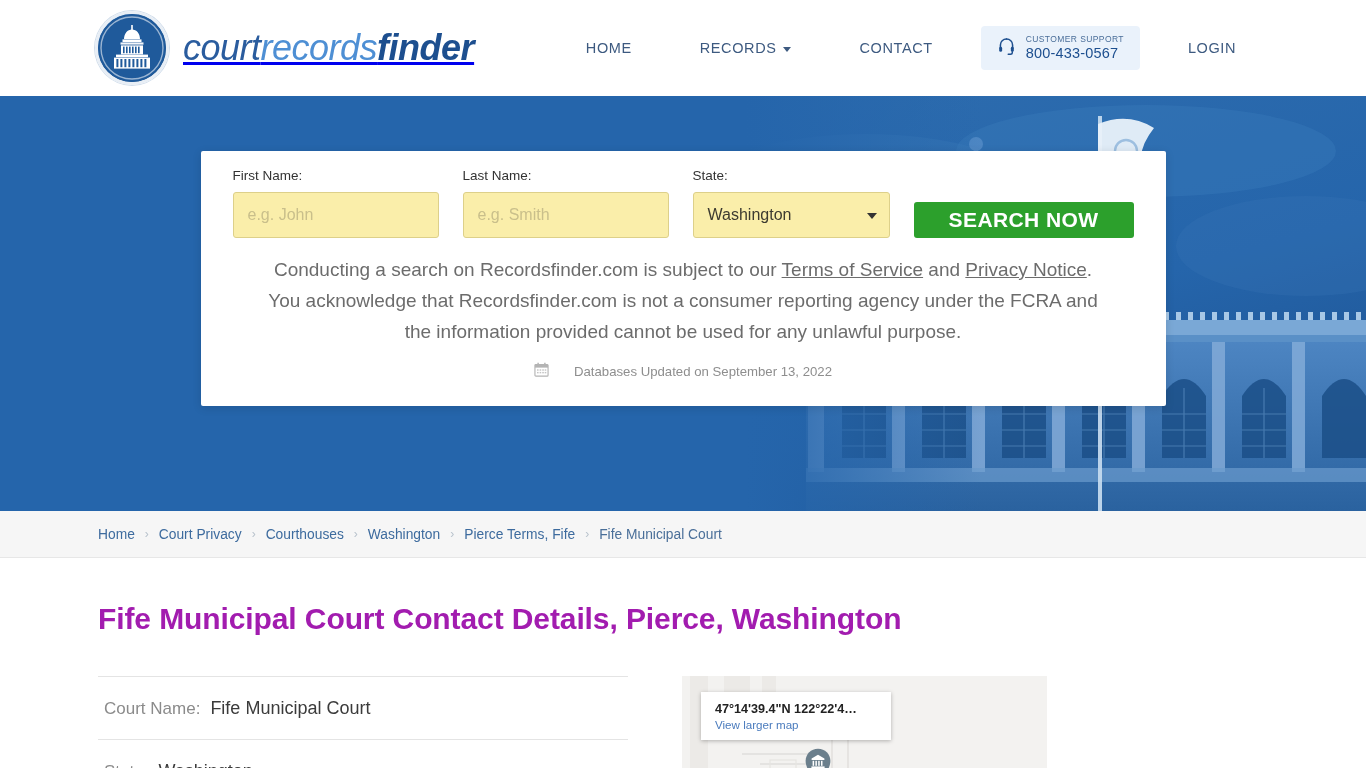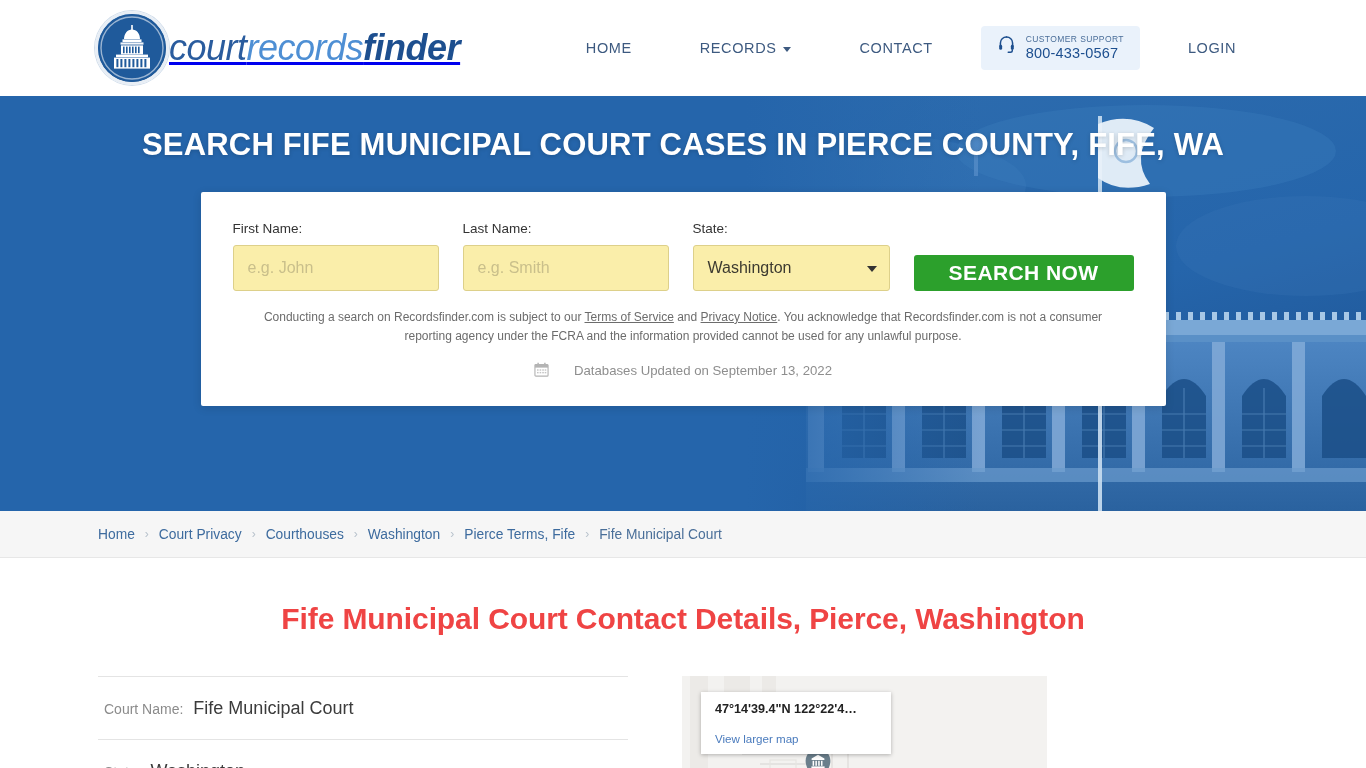--- a/index.html
+++ b/index.html
@@ -13,21 +13,21 @@
 
   
   .header {
     height: 96px;
     background: #ffffff;
     display: flex;
     align-items: center;
     padding: 0 0 0 95px;
     position: relative;
   }
-  .logo-block { display: flex; align-items: center; }
+  .logo-block { display: flex; align-items: center; gap: 14px; }
   .logo-mark {
     width: 74px; height: 74px;
     border-radius: 50%;
     background: radial-gradient(circle at 35% 30%, #2f6fb5 0%, #1d5592 70%, #174a80 100%);
     border: 3px solid #e8eef5;
     box-shadow: 0 0 0 1px #cfdcea;
     position: relative;
     overflow: hidden;
     flex: none;
   }
@@ -67,20 +67,21 @@
     border-left: 4px solid transparent;
     border-right: 4px solid transparent;
     border-top: 5px solid #3d5a80;
     display: inline-block;
     position: relative; top: 1px;
   }
   .support-btn {
     background: #eaf2fb;
     border-radius: 4px;
     display: flex;
+    align-items: center;
     gap: 10px;
     padding: 9px 16px;
     margin: 0 14px;
     text-decoration: none;
   }
   .support-text { line-height: 1.15; }
   .support-label {
     display: block;
     font-size: 8.5px;
     letter-spacing: 0.4px;
@@ -122,21 +123,21 @@
     line-height: 1.32;
     letter-spacing: 0.2px;
     text-shadow: 0 1px 4px rgba(0,0,0,0.18);
   }
 
   
   .search-card {
     background: #ffffff;
     margin: 26px auto 0;
     width: 965px;
-    padding: 29px 32px 26px;
+    padding: 17px 32px 26px;
     border-radius: 2px;
     box-shadow: 0 2px 10px rgba(0,0,0,0.12);
   }
   .form-row {
     display: flex;
     align-items: flex-end;
     gap: 24px;
   }
   .field { display: flex; flex-direction: column; }
   .field-fn, .field-ln { width: 228px; }
@@ -192,21 +193,21 @@
     font-size: 21px;
     font-weight: 700;
     letter-spacing: 0.4px;
     cursor: pointer;
     font-family: "Liberation Sans", sans-serif;
     padding: 0 22px;
   }
 
   .disclaimer {
     margin-top: 17px;
-    font-size: 12px;
+    font-size: 19px;
     line-height: 1.62;
     color: #6c6c6c;
     text-align: center;
     padding: 0 24px;
   }
   .disclaimer a { color: #6c6c6c; text-decoration: underline; }
 
   .updated-row {
     margin-top: 15px;
     display: flex;
@@ -244,42 +245,42 @@
     display: inline-block;
   }
 
   
   .content {
     width: 1170px;
     margin: 0 auto;
     padding-top: 44px;
   }
   .page-title {
-    text-align: center;
-    color: #ef4444;
+    text-align: left;
+    color: #a21caf;
     font-size: 30px;
     font-weight: 700;
     letter-spacing: -0.1px;
   }
   .detail-area {
     display: flex;
     gap: 54px;
     margin-top: 40px;
   }
   .detail-list { width: 530px; flex: none; }
   .detail-row {
     display: flex;
     align-items: baseline;
     gap: 10px;
     border-top: 1px solid #e4e4e4;
     padding: 21px 6px 20px;
   }
   .detail-row:last-child { border-bottom: 1px solid #e4e4e4; }
   .detail-key {
-    font-size: 14px;
+    font-size: 17px;
     color: #8b8b8b;
     white-space: nowrap;
     text-align: center;
   }
   .detail-val {
     font-size: 18px;
     color: #3b3b3b;
   }
 
   .map-box {
@@ -300,21 +301,21 @@
     min-width: 190px;
   }
   .map-coords {
     font-size: 12.6px;
     font-weight: 700;
     color: #222222;
     white-space: nowrap;
   }
   .map-link {
     display: block;
-    margin-top: 16px;
+    margin-top: 2px;
     font-size: 11.6px;
     color: #4a7bbd;
     text-decoration: none;
   }
   .map-pin { position: absolute; left: 122px; top: 72px; }
 </style>
 </head>
 <body>
 
 <div class="header">
@@ -511,21 +512,20 @@
         <rect x="352" y="20" width="4" height="395" fill="#c8dcf0" opacity="0.92"></rect>
         <path d="M352 28 q30 -12 56 4 q-24 30 -4 56 q-30 10 -52 -6 z" fill="#e9f1fa" opacity="0.95"></path>
         <circle cx="380" cy="55" r="11" fill="none" stroke="#9dbfe0" stroke-width="2.4"></circle>
       </g>
 
       <rect width="620" height="415" fill="url(#fadeL)"></rect>
     </svg>
   </div>
 
   <div class="hero-inner">
-    <h1 class="hero-title">SEARCH FIFE MUNICIPAL COURT CASES IN PIERCE COUNTY, FIFE, WA</h1>
 
     <div class="search-card">
       <form class="form-row">
         <div class="field field-fn">
           <label class="field-label">First Name:</label>
           <input class="text-input" type="text" placeholder="e.g. John" style="">
         </div>
         <div class="field field-ln">
           <label class="field-label">Last Name:</label>
           <input class="text-input" type="text" placeholder="e.g. Smith" style="">

